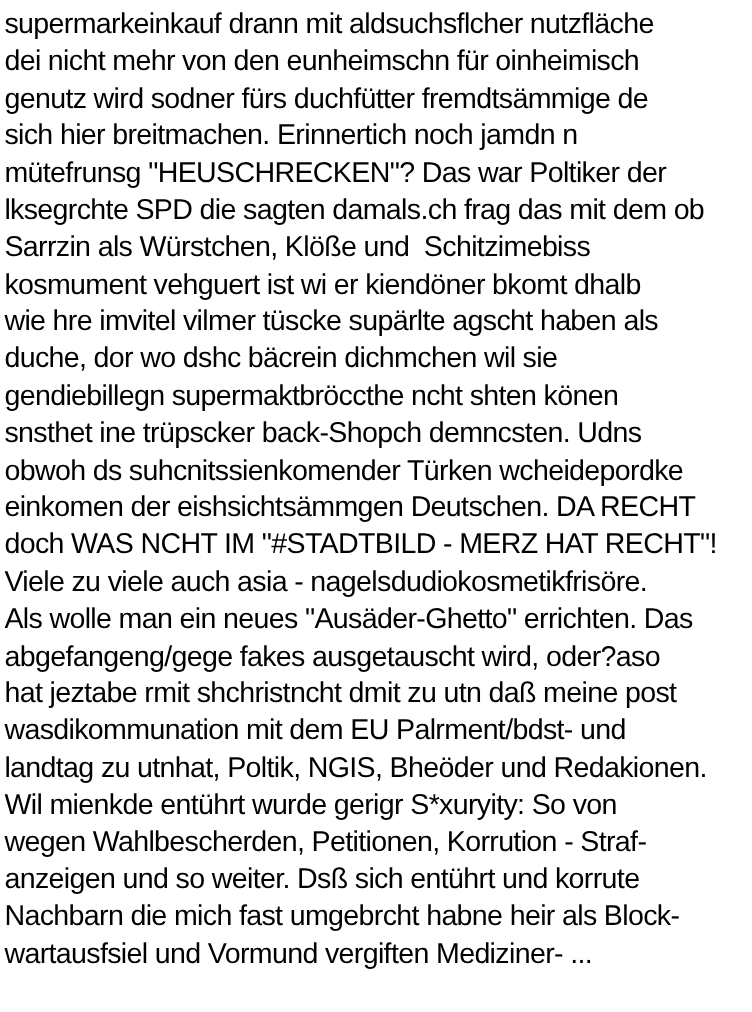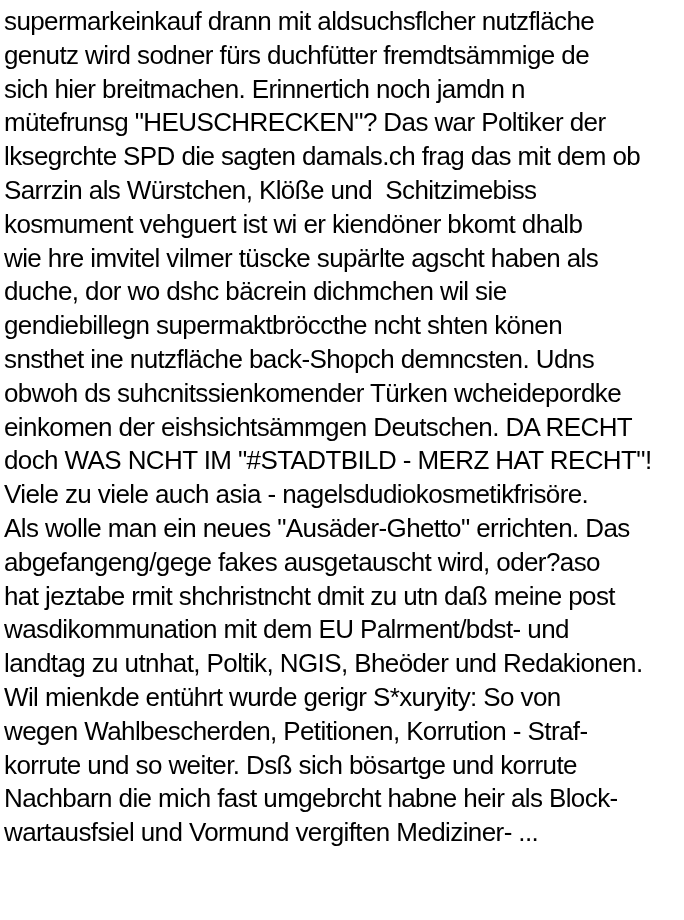--- a/index.html
+++ b/index.html
@@ -23,37 +23,38 @@
       letter-spacing: -0.6px;
       white-space: pre;
       color: #000000;
     }
   </style>
 </head>
 <body>
 
 <div class="text-body" id="text-body">
     <div class="text-line">supermarkeinkauf drann mit aldsuchsflcher nutzfläche</div>
+    <div class="text-line">dei nicht mehr von den eunheimschn für oinheimisch</div>
     <div class="text-line">genutz wird sodner fürs duchfütter fremdtsämmige de</div>
     <div class="text-line">sich hier breitmachen. Erinnertich noch jamdn n</div>
     <div class="text-line">mütefrunsg "HEUSCHRECKEN"? Das war Poltiker der</div>
     <div class="text-line">lksegrchte SPD die sagten damals.ch frag das mit dem ob</div>
     <div class="text-line">Sarrzin als Würstchen, Klöße und  Schitzimebiss</div>
     <div class="text-line">kosmument vehguert ist wi er kiendöner bkomt dhalb</div>
     <div class="text-line">wie hre imvitel vilmer tüscke supärlte agscht haben als</div>
     <div class="text-line">duche, dor wo dshc bäcrein dichmchen wil sie</div>
     <div class="text-line">gendiebillegn supermaktbröccthe ncht shten könen</div>
-    <div class="text-line">snsthet ine nutzfläche back-Shopch demncsten. Udns</div>
+    <div class="text-line">snsthet ine trüpscker back-Shopch demncsten. Udns</div>
     <div class="text-line">obwoh ds suhcnitssienkomender Türken wcheidepordke</div>
     <div class="text-line">einkomen der eishsichtsämmgen Deutschen. DA RECHT</div>
     <div class="text-line">doch WAS NCHT IM "#STADTBILD - MERZ HAT RECHT"!</div>
     <div class="text-line">Viele zu viele auch asia - nagelsdudiokosmetikfrisöre.</div>
     <div class="text-line">Als wolle man ein neues "Ausäder-Ghetto" errichten. Das</div>
     <div class="text-line">abgefangeng/gege fakes ausgetauscht wird, oder?aso</div>
     <div class="text-line">hat jeztabe rmit shchristncht dmit zu utn daß meine post</div>
     <div class="text-line">wasdikommunation mit dem EU Palrment/bdst- und</div>
     <div class="text-line">landtag zu utnhat, Poltik, NGIS, Bheöder und Redakionen.</div>
     <div class="text-line">Wil mienkde entührt wurde gerigr S*xuryity: So von</div>
     <div class="text-line">wegen Wahlbescherden, Petitionen, Korrution - Straf-</div>
-    <div class="text-line">korrute und so weiter. Dsß sich bösartge und korrute</div>
+    <div class="text-line">anzeigen und so weiter. Dsß sich entührt und korrute</div>
     <div class="text-line">Nachbarn die mich fast umgebrcht habne heir als Block-</div>
     <div class="text-line">wartausfsiel und Vormund vergiften Mediziner- ...</div>
   </div>
 
 </body></html>

